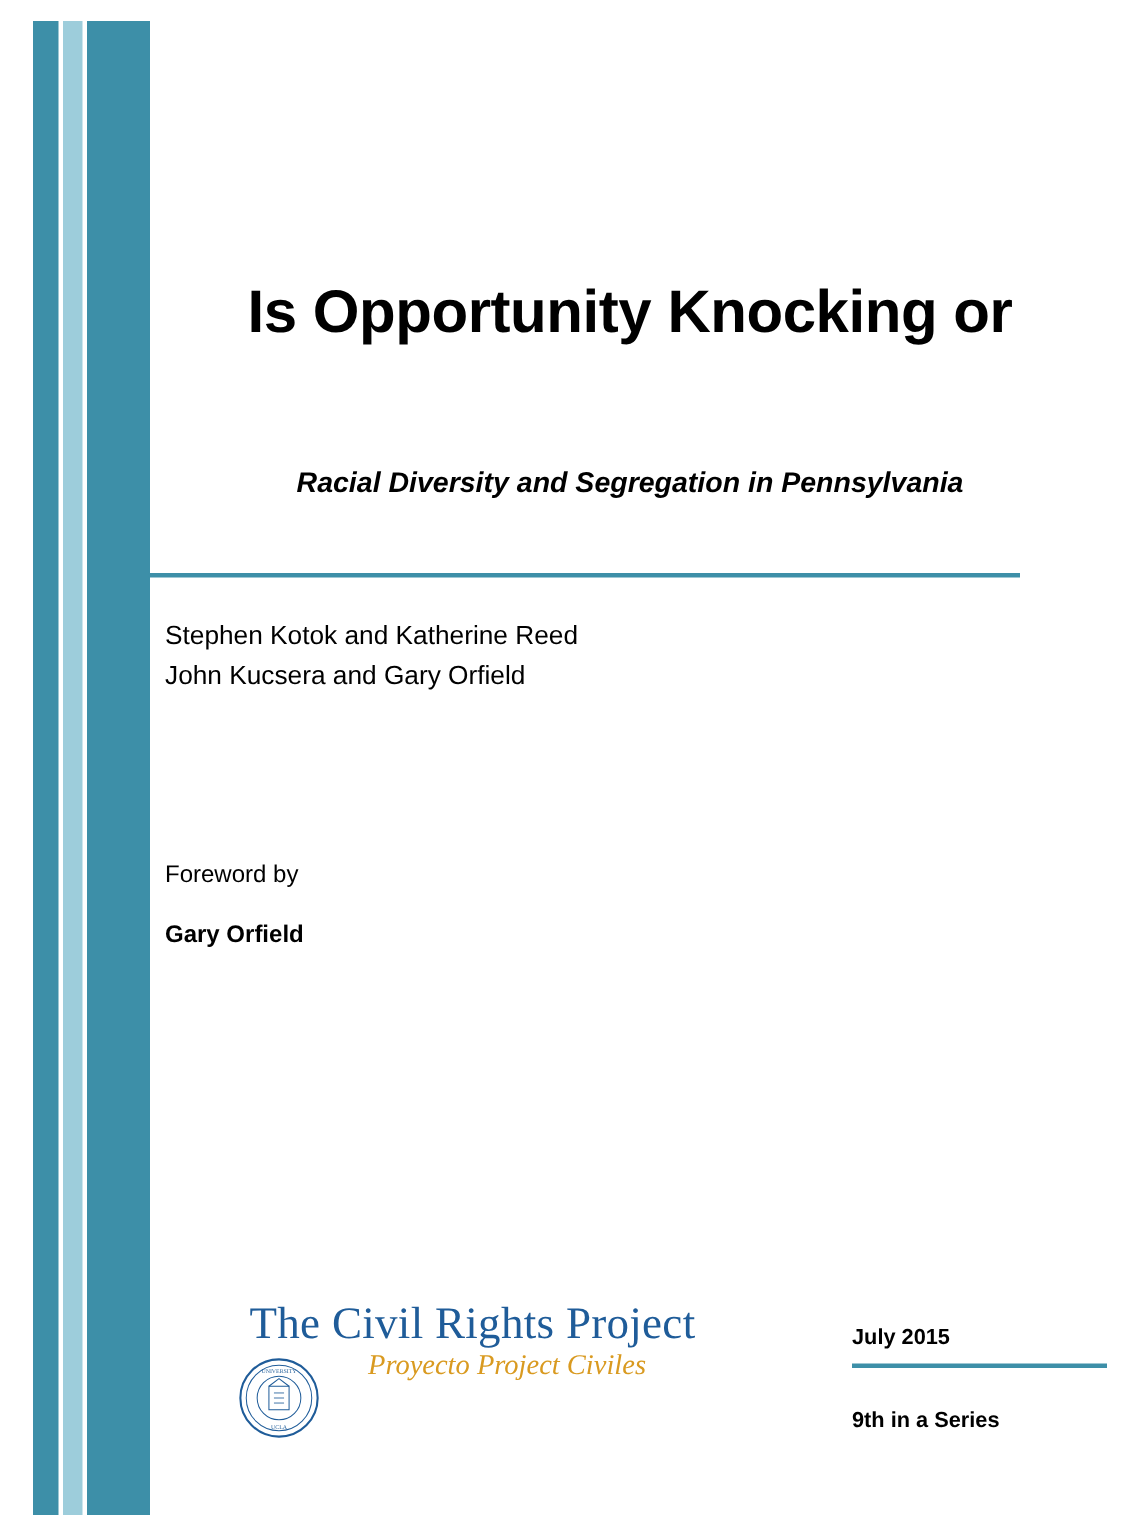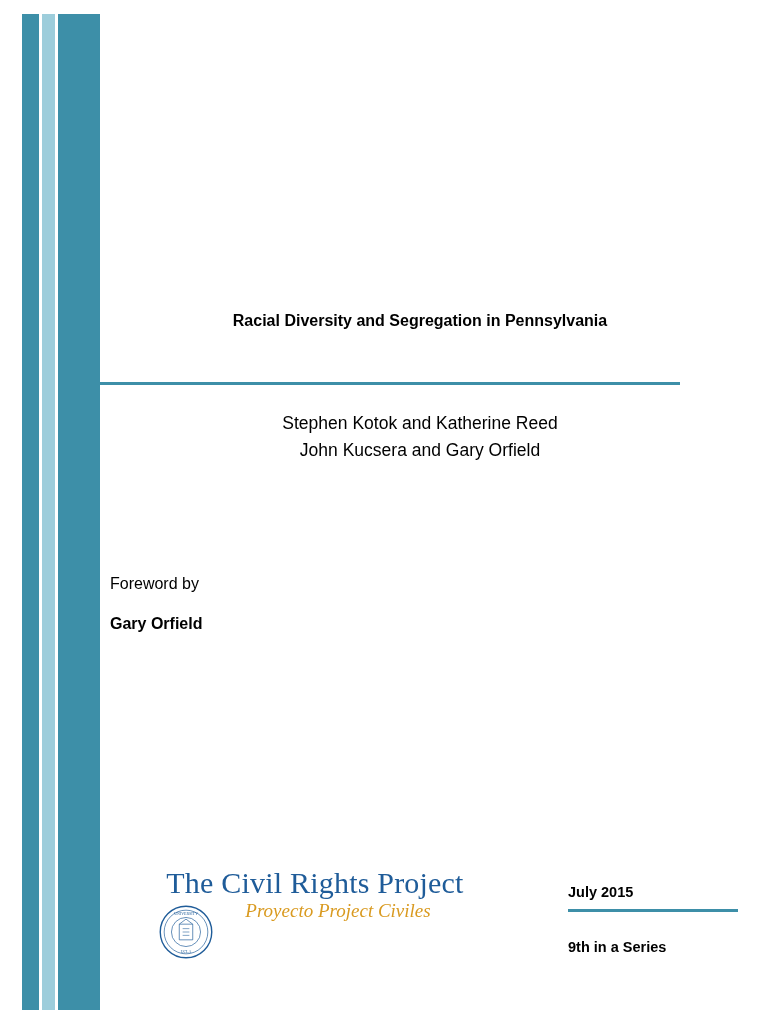--- a/index.html
+++ b/index.html
@@ -58,39 +58,40 @@
   .title .line {
     display: block;
   }
 
   .subtitle {
     position: absolute;
     left: 110px;
     top: 312px;
     width: 620px;
     text-align: center;
-    font-size: 16px;
-    font-weight: bold;
+    font-size: 19px;
+    font-weight: bold;
+    font-style: italic;
   }
 
   .rule-main {
     position: absolute;
     left: 99px;
     top: 382px;
     width: 581px;
     height: 3px;
     background: #3d8fa8;
   }
 
   .authors {
     position: absolute;
     left: 110px;
     top: 410px;
     width: 620px;
-    text-align: center;
+    text-align: left;
     font-size: 17.5px;
     line-height: 1.56;
   }
 
   .foreword {
     position: absolute;
     left: 110px;
     top: 564px;
     width: 620px;
     text-align: left;
@@ -159,20 +160,21 @@
 </head>
 <body>
 
 <div class="page">
 
   <div class="bar bar-1"></div>
   <div class="bar bar-2"></div>
   <div class="bar bar-3"></div>
 
   <div class="title">
+    <span class="line">Is Opportunity Knocking or</span>
   </div>
 
   <div class="subtitle">Racial Diversity and Segregation in Pennsylvania</div>
 
   <div class="rule-main"></div>
 
   <div class="authors">
     <div>Stephen Kotok and Katherine Reed</div>
     <div>John Kucsera and Gary Orfield</div>
   </div>

